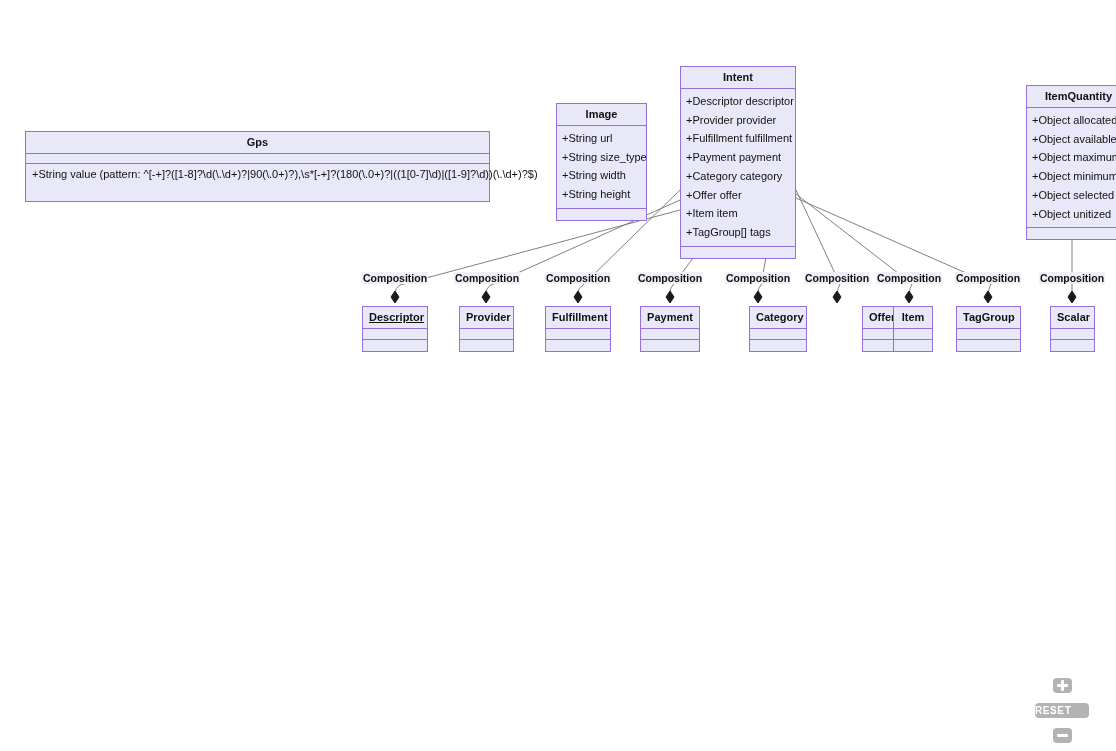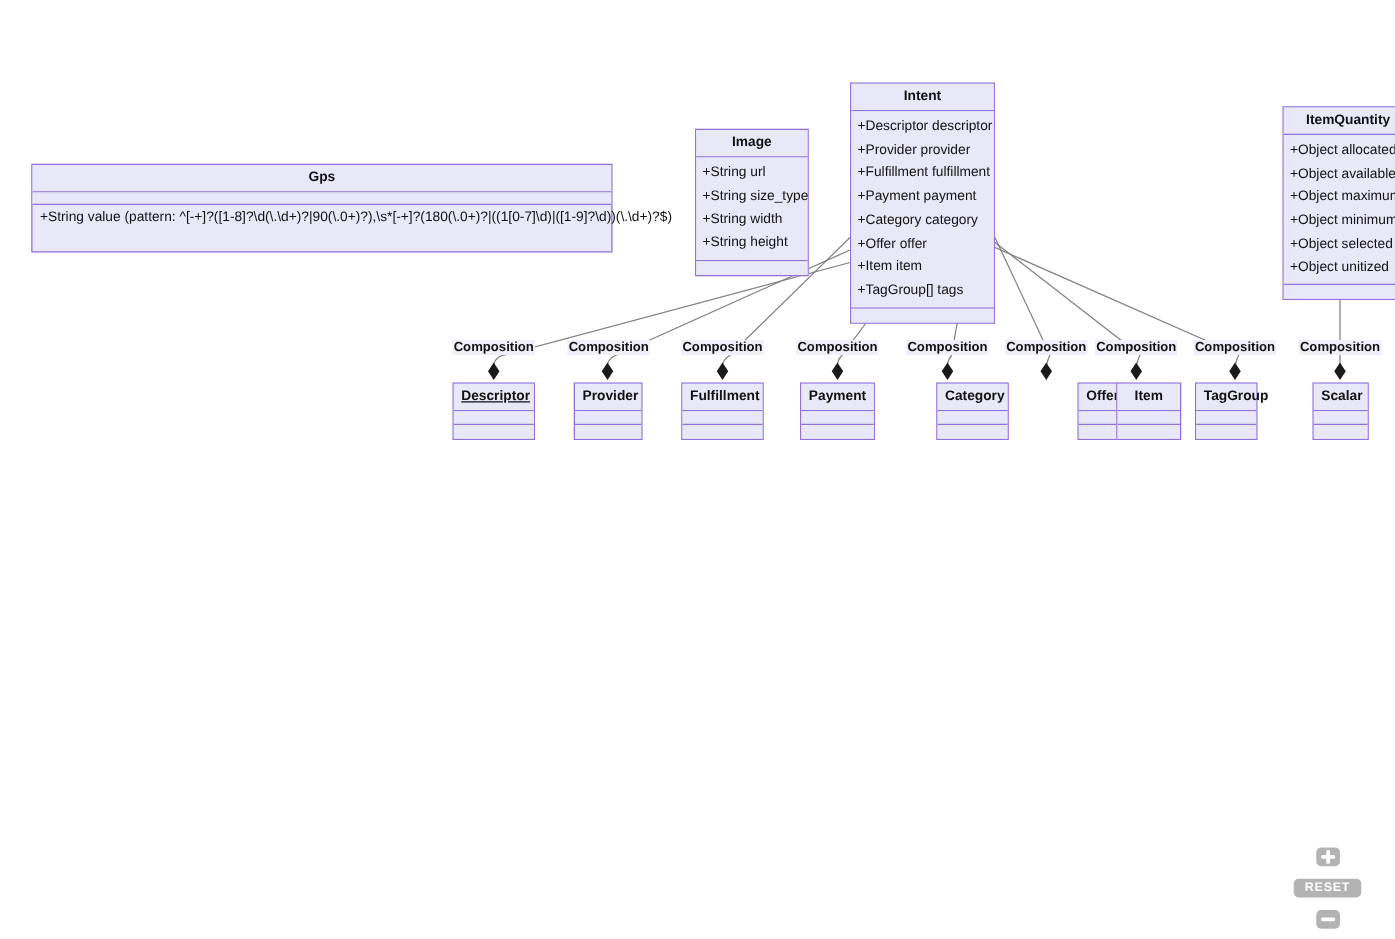--- a/index.html
+++ b/index.html
@@ -104,21 +104,20 @@
     display: flex;
     flex-direction: column;
     align-items: center;
   }
   .zc-btn {
     box-sizing: border-box;
     background: #B3B3B3;
     border-radius: 4px;
     color: #ffffff;
     font-weight: bold;
-    text-align: center;
     cursor: pointer;
     user-select: none;
   }
   .zc-plus, .zc-minus {
     width: 19px;
     height: 15px;
     position: relative;
     margin: 0 auto;
   }
   .zc-plus::before, .zc-plus::after,
@@ -255,26 +254,26 @@
   <div class="uml-class leaf" id="cls-category" style="left: 729px; top: 306px; width: 58px; margin-left: 20px;">
     <div class="uml-title">Category</div>
     <div class="uml-attrs empty"></div>
     <div class="uml-ops"></div>
   </div>
   <div class="uml-class leaf" id="cls-offer" style="left: 862px; top: 306px; width: 36px;">
     <div class="uml-title">Offer</div>
     <div class="uml-attrs empty"></div>
     <div class="uml-ops"></div>
   </div>
-  <div class="uml-class leaf" id="cls-item" style="left: 893px; top: 306px; width: 52px;">
+  <div class="uml-class leaf" id="cls-item" style="left: 893px; top: 306px; width: 40px;">
     <div class="uml-title">Item</div>
     <div class="uml-attrs empty"></div>
     <div class="uml-ops"></div>
   </div>
-  <div class="uml-class leaf" id="cls-taggroup" style="left: 956px; top: 306px; width: 50px;">
+  <div class="uml-class leaf" id="cls-taggroup" style="left: 956px; top: 306px; width: 65px;">
     <div class="uml-title">TagGroup</div>
     <div class="uml-attrs empty"></div>
     <div class="uml-ops"></div>
   </div>
   <div class="uml-class leaf" id="cls-scalar" style="left: 1050px; top: 306px; width: 45px;">
     <div class="uml-title">Scalar</div>
     <div class="uml-attrs empty"></div>
     <div class="uml-ops"></div>
   </div>
 

